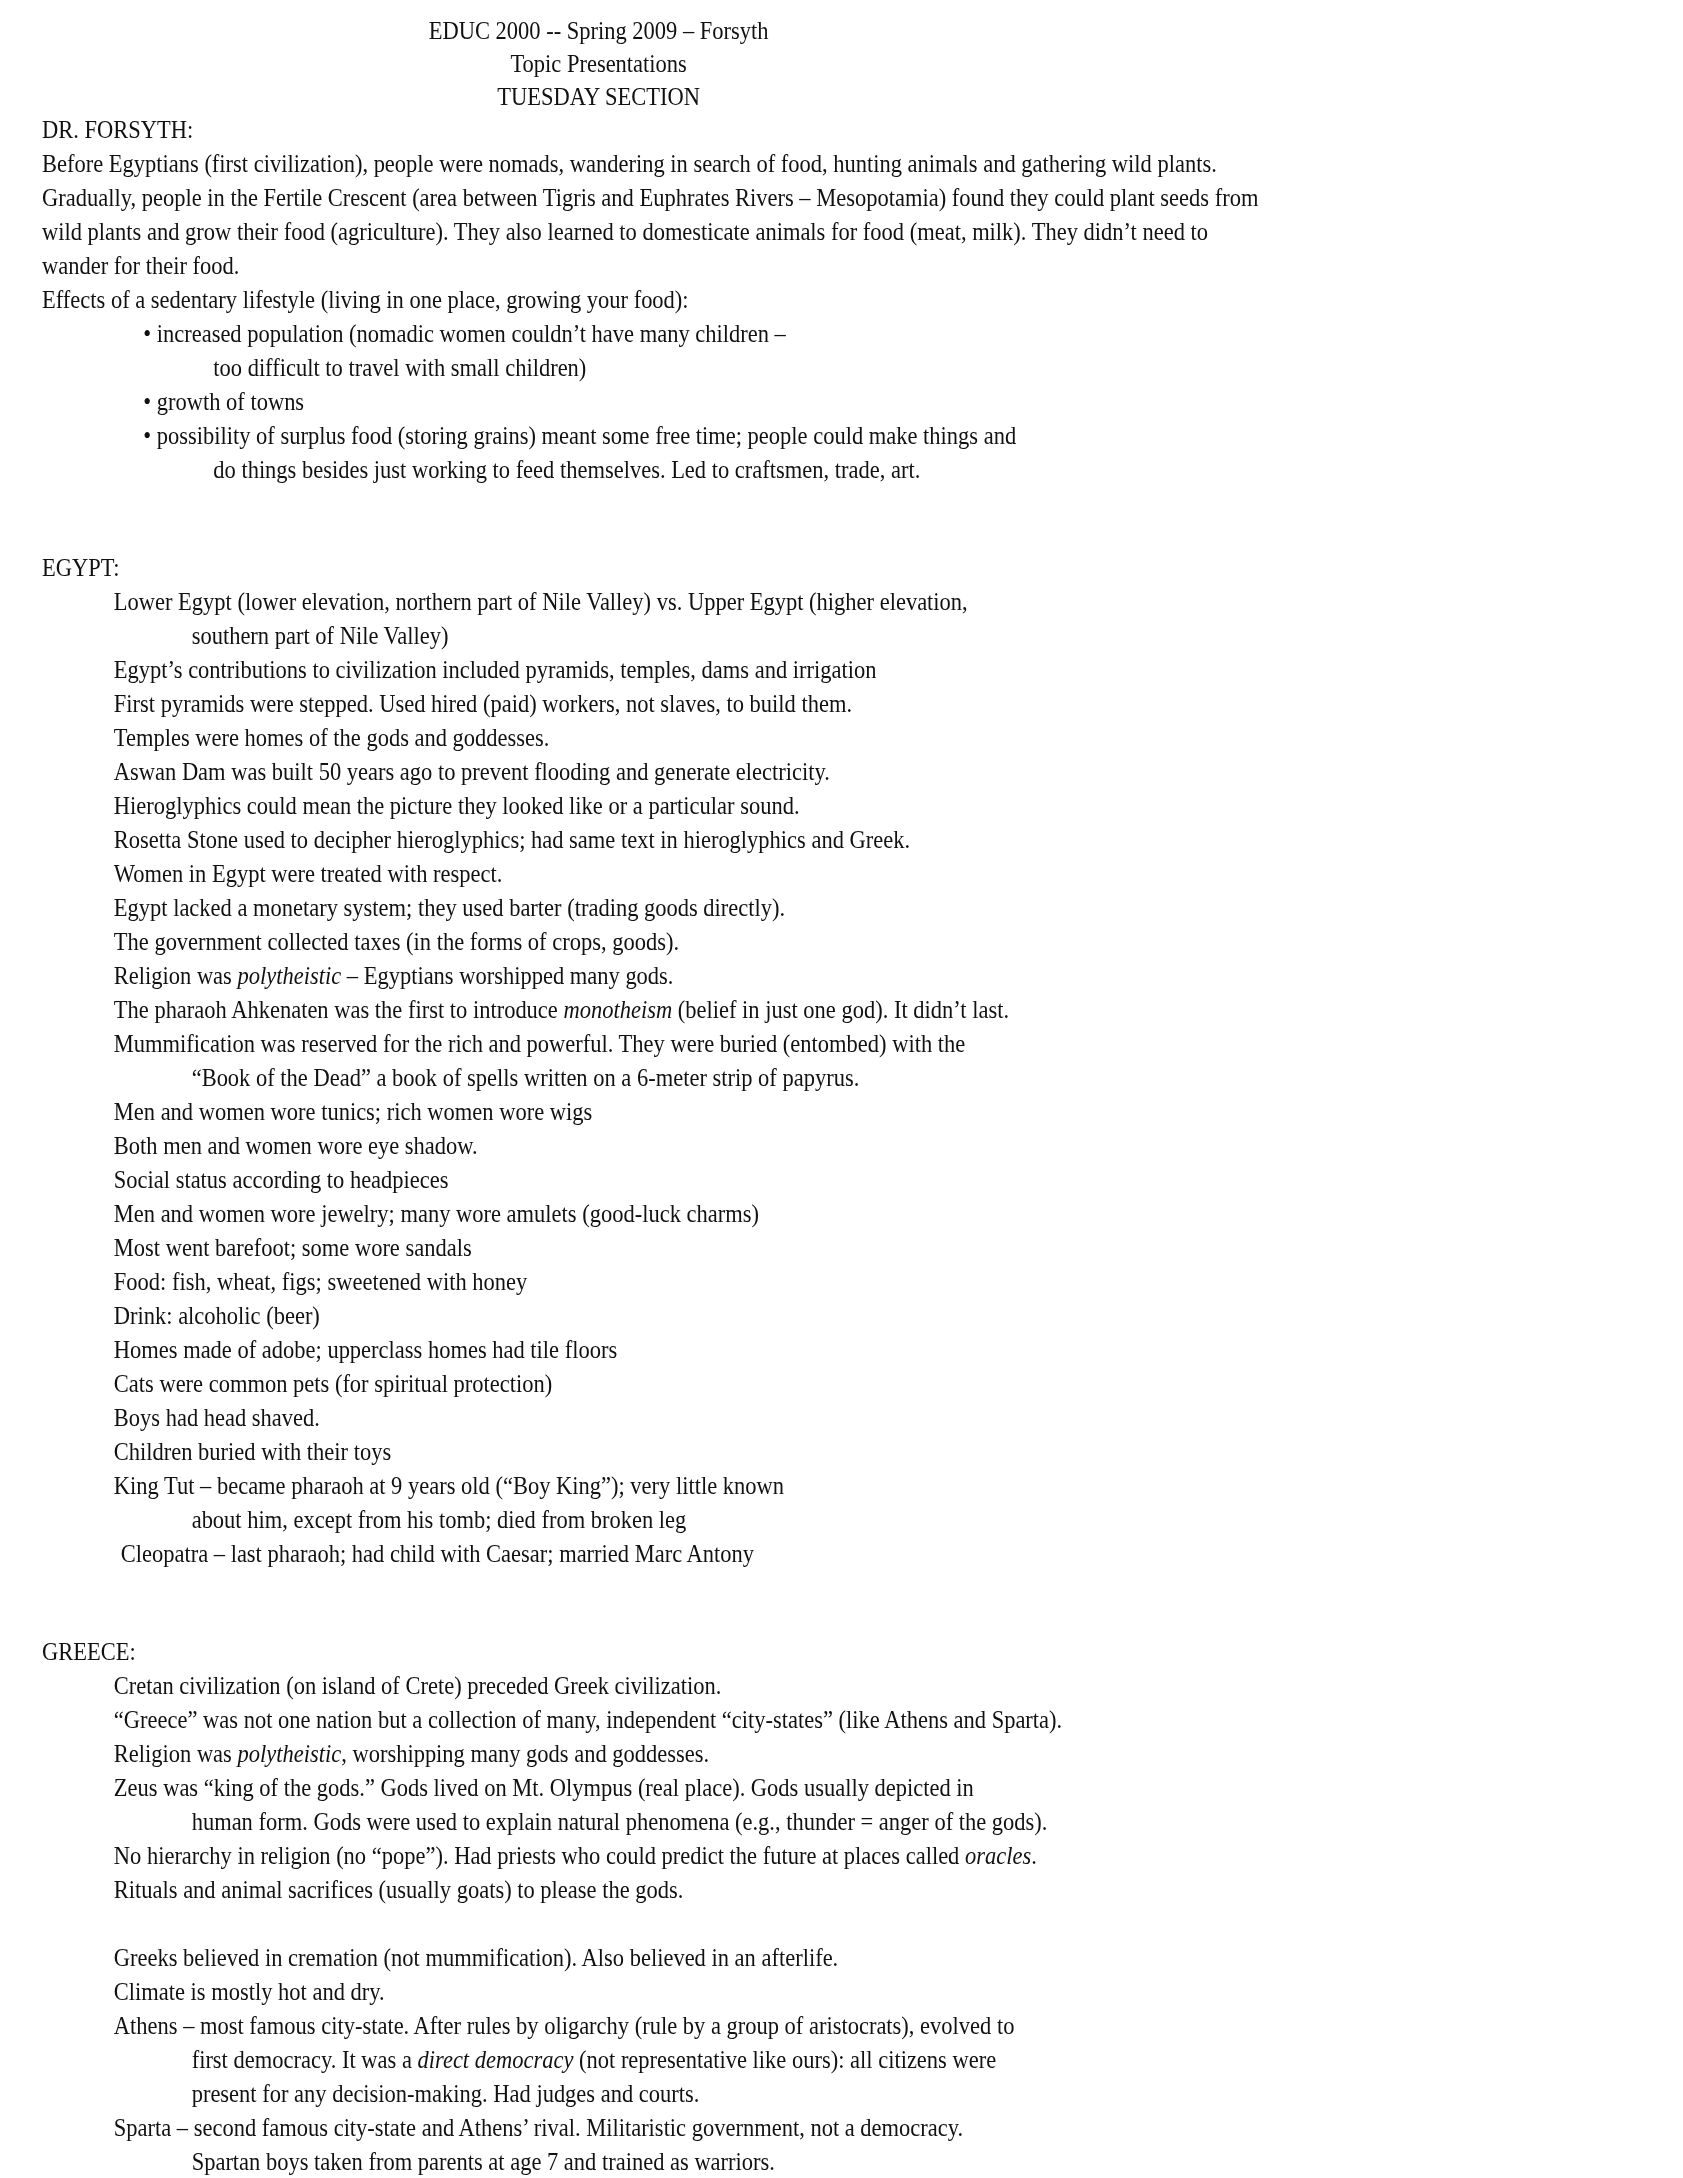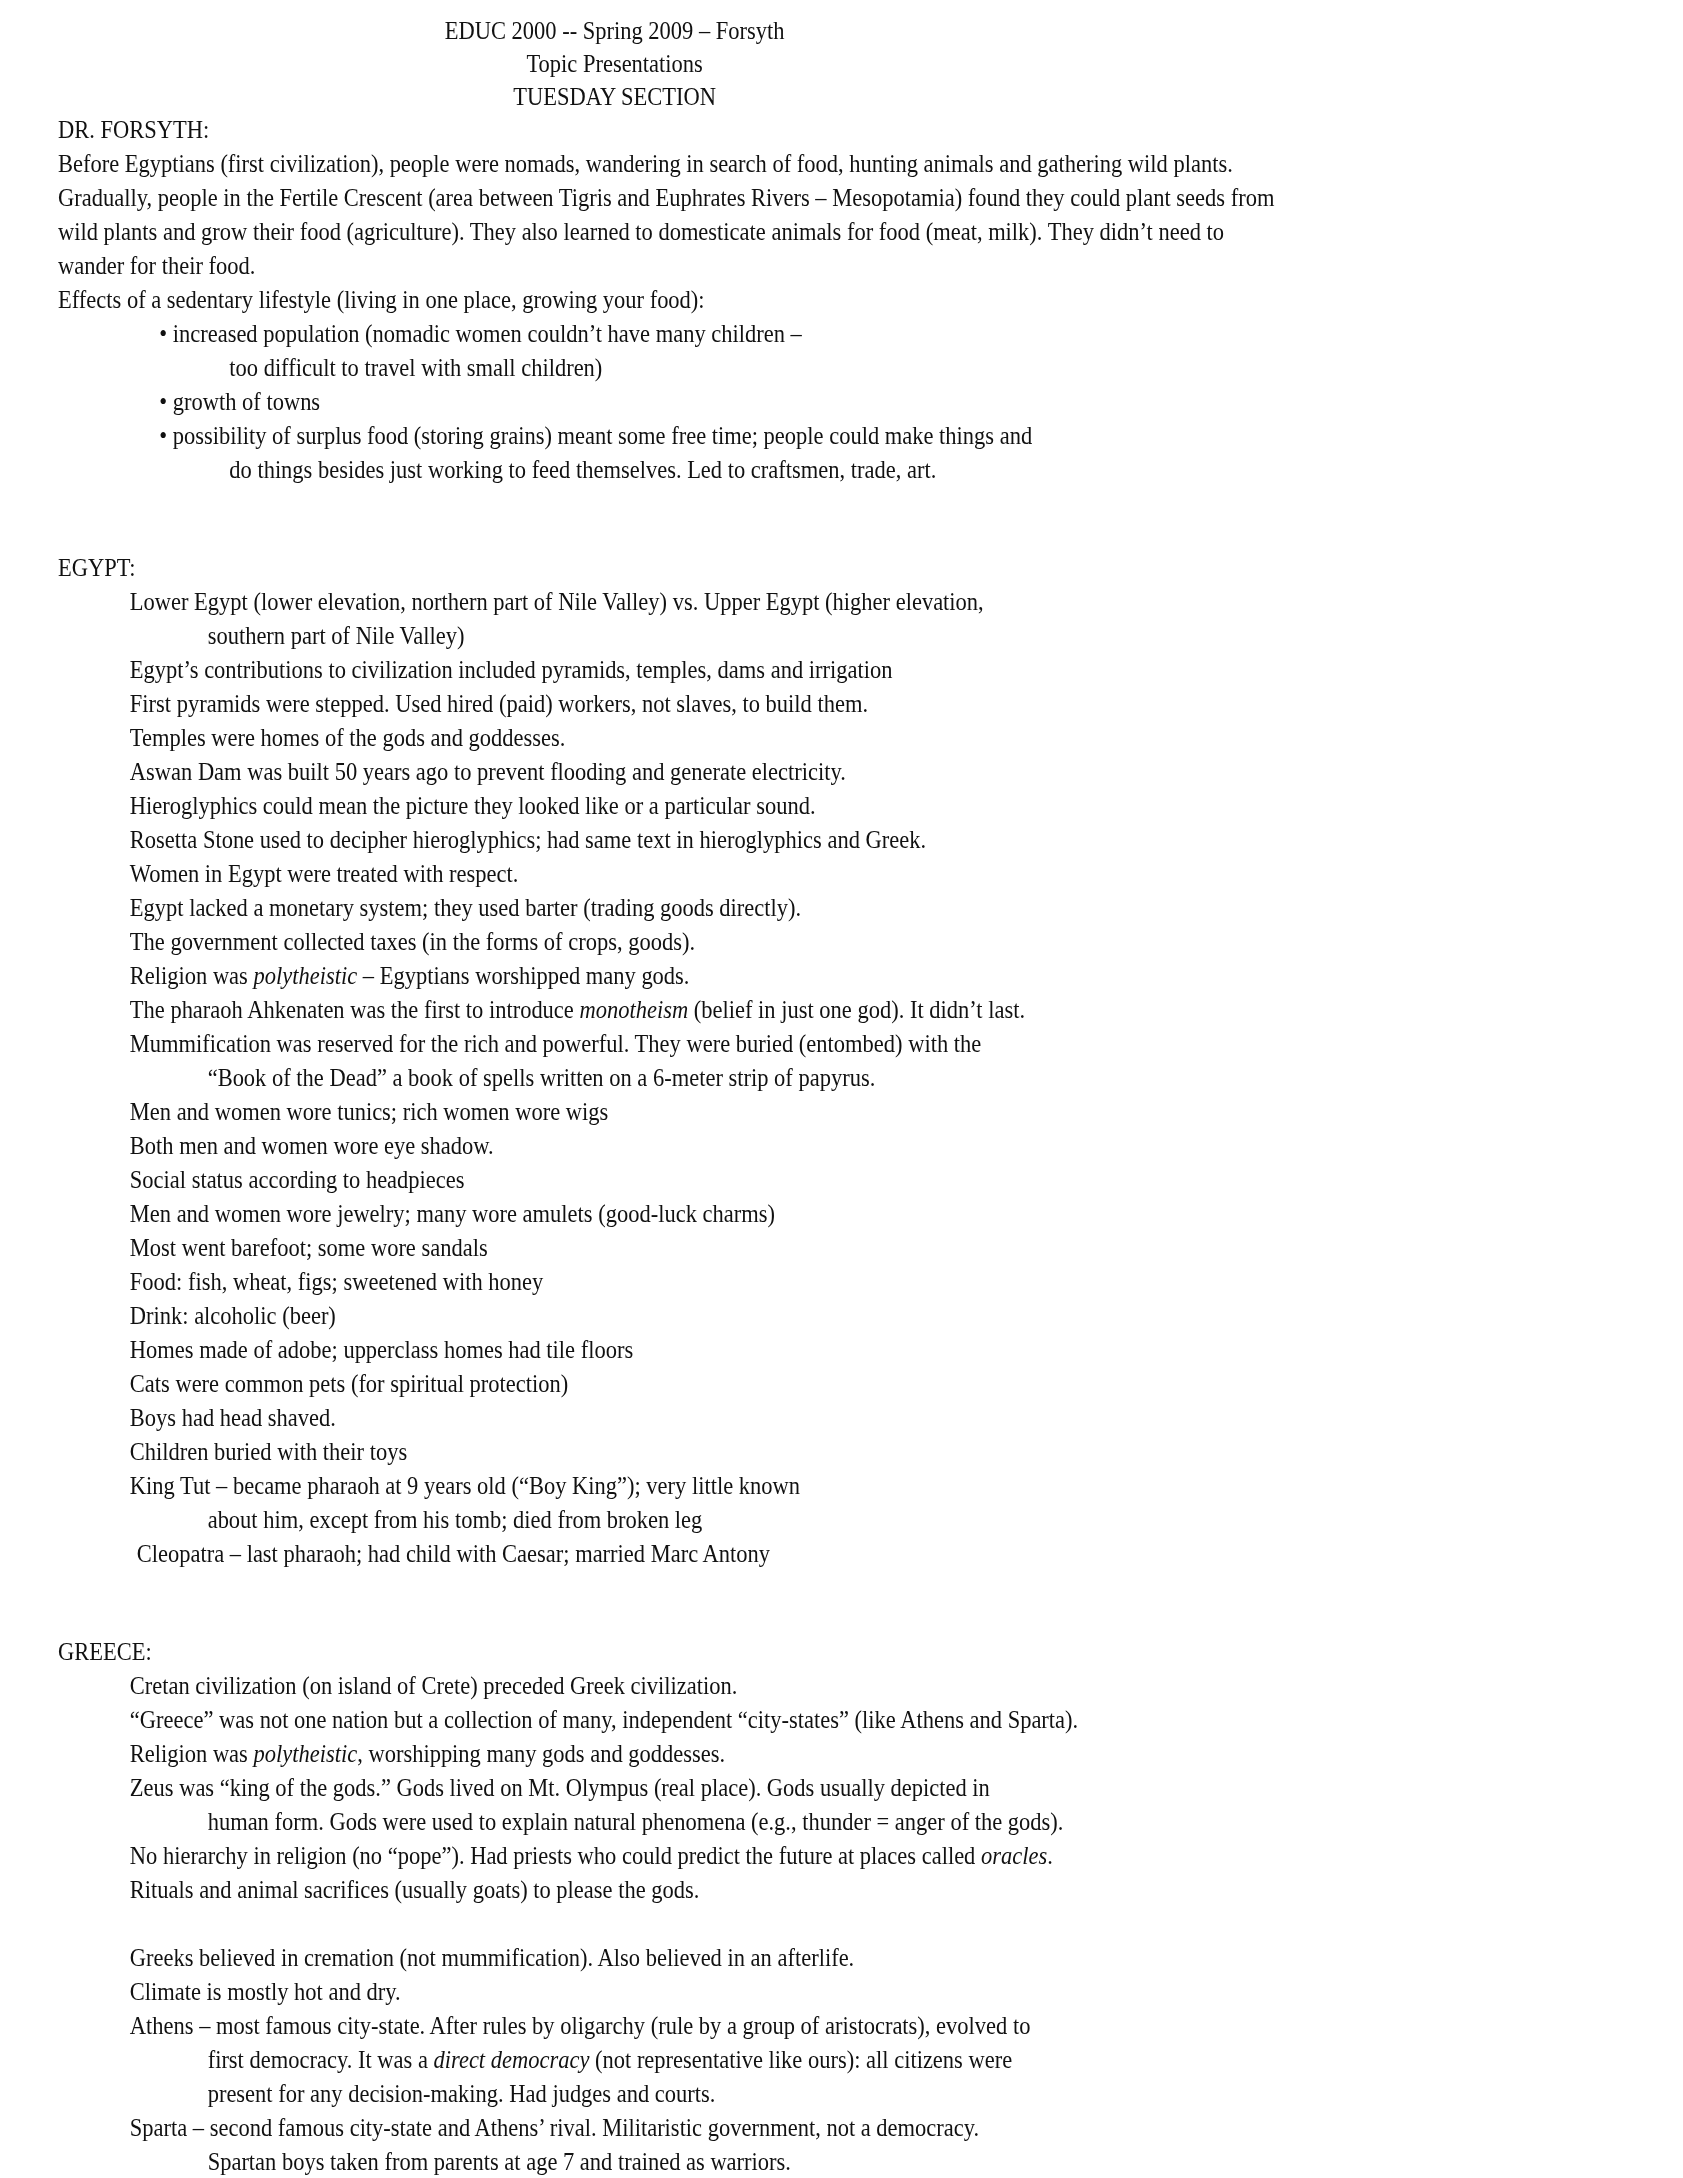--- a/index.html
+++ b/index.html
@@ -13,21 +13,21 @@
     font-family: "Liberation Serif", "DejaVu Serif", serif;
     color: #111111;
     -webkit-font-smoothing: antialiased;
   }
   #page {
     position: relative;
     width: 1683px;
     height: 2178px;
     background: #ffffff;
     box-sizing: border-box;
-    padding: 18px 40px 0 58px;
+    padding: 18px 40px 0 42px;
     overflow: hidden;
   }
   
   .doc {
     font-size: 26px;
     line-height: 34px;
     transform: scaleX(0.865);
     transform-origin: 0 0;
     width: 1906px;
   }

